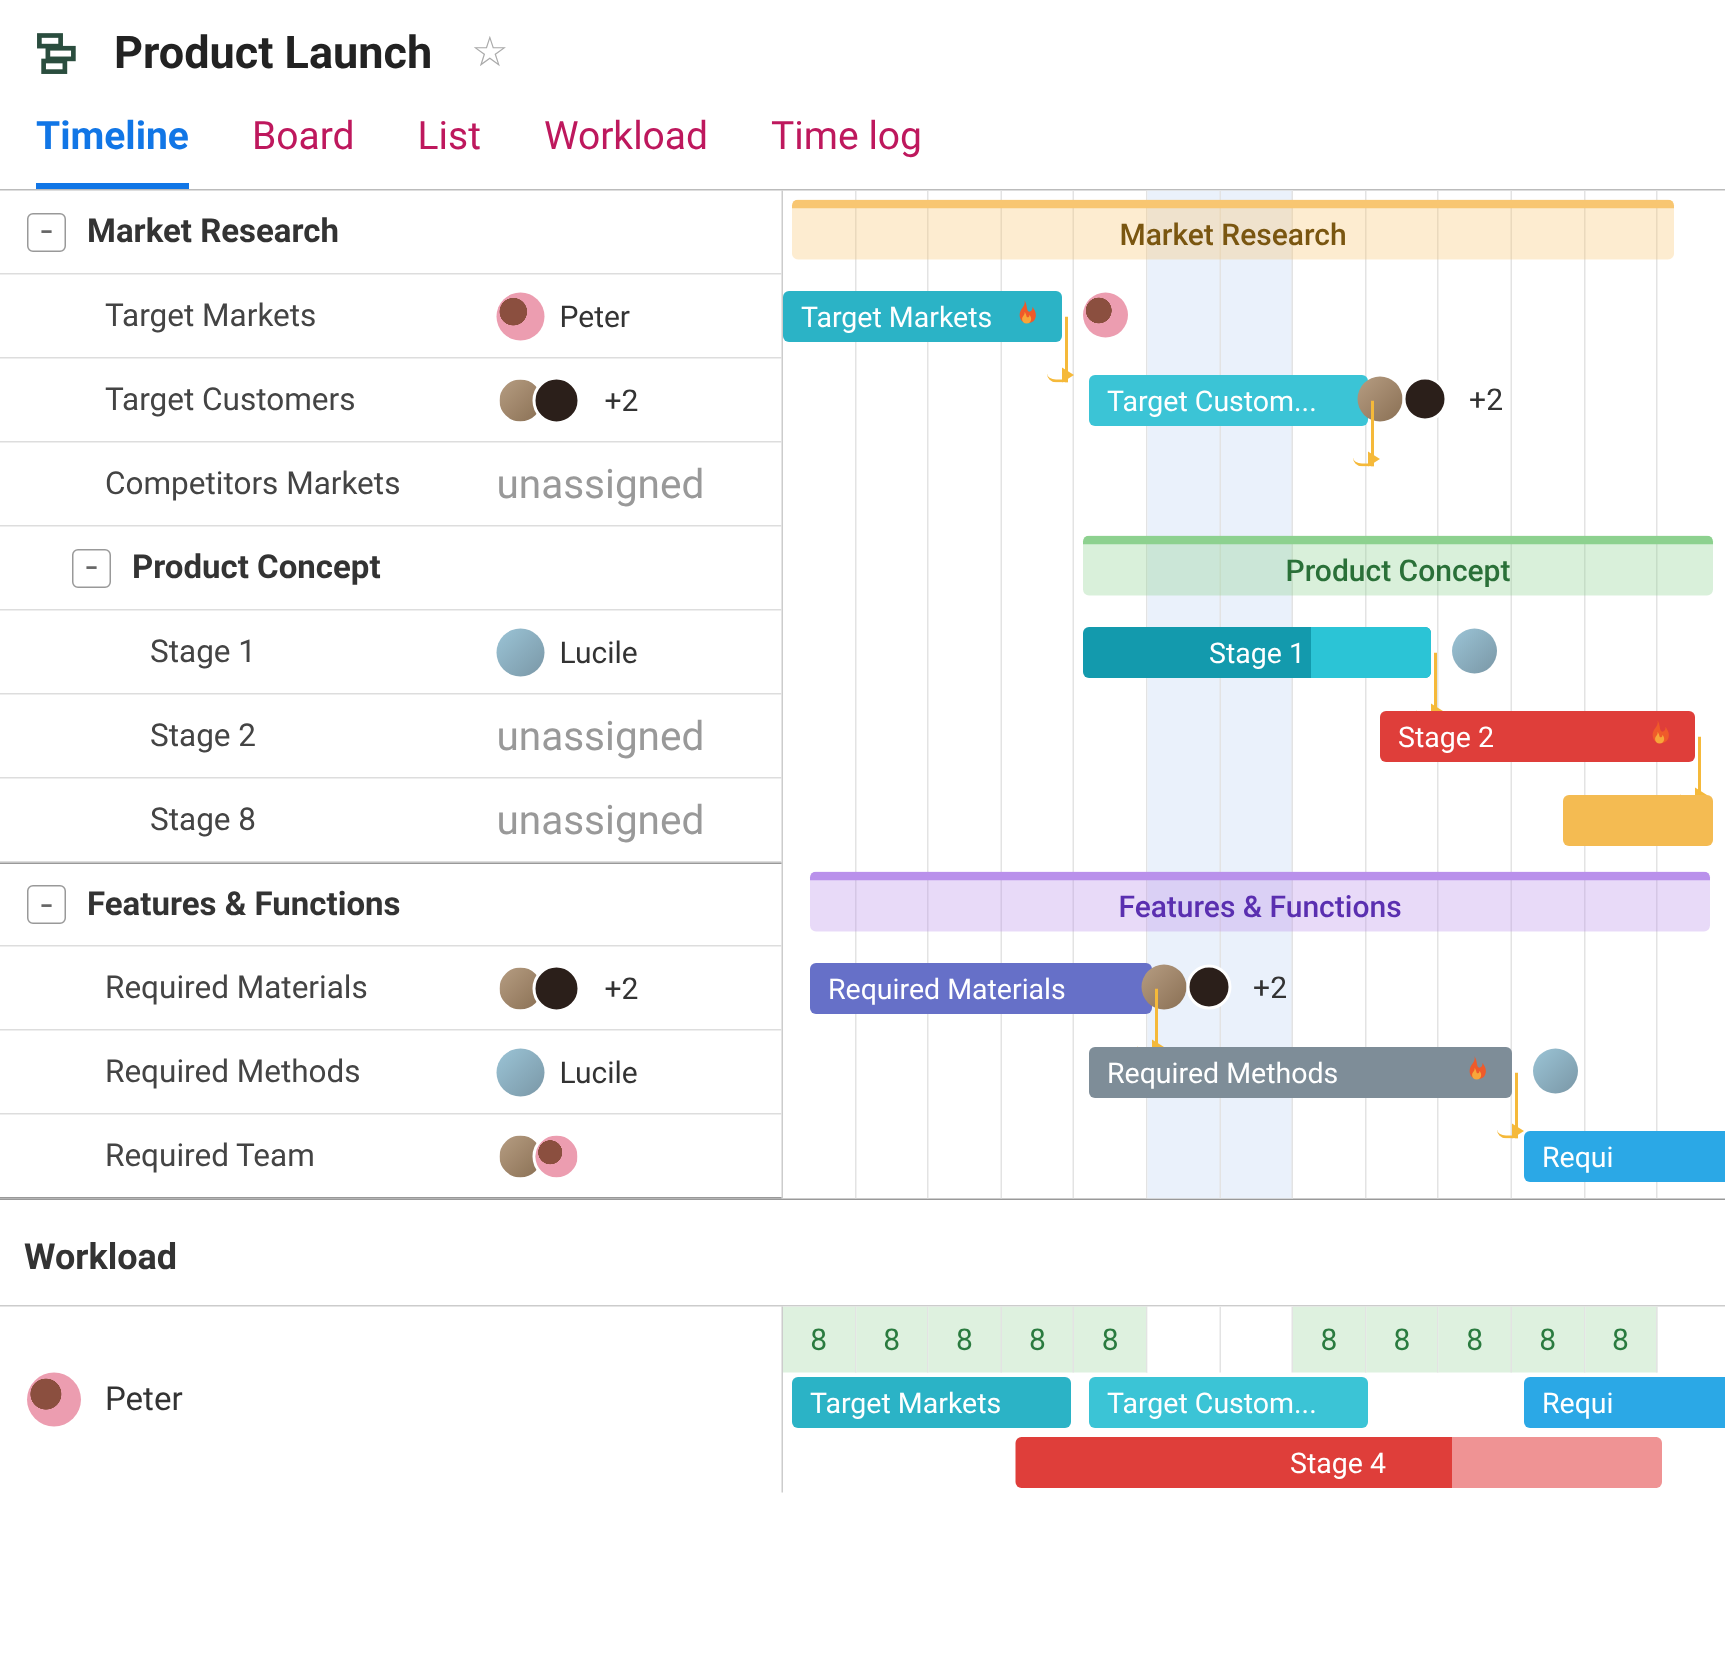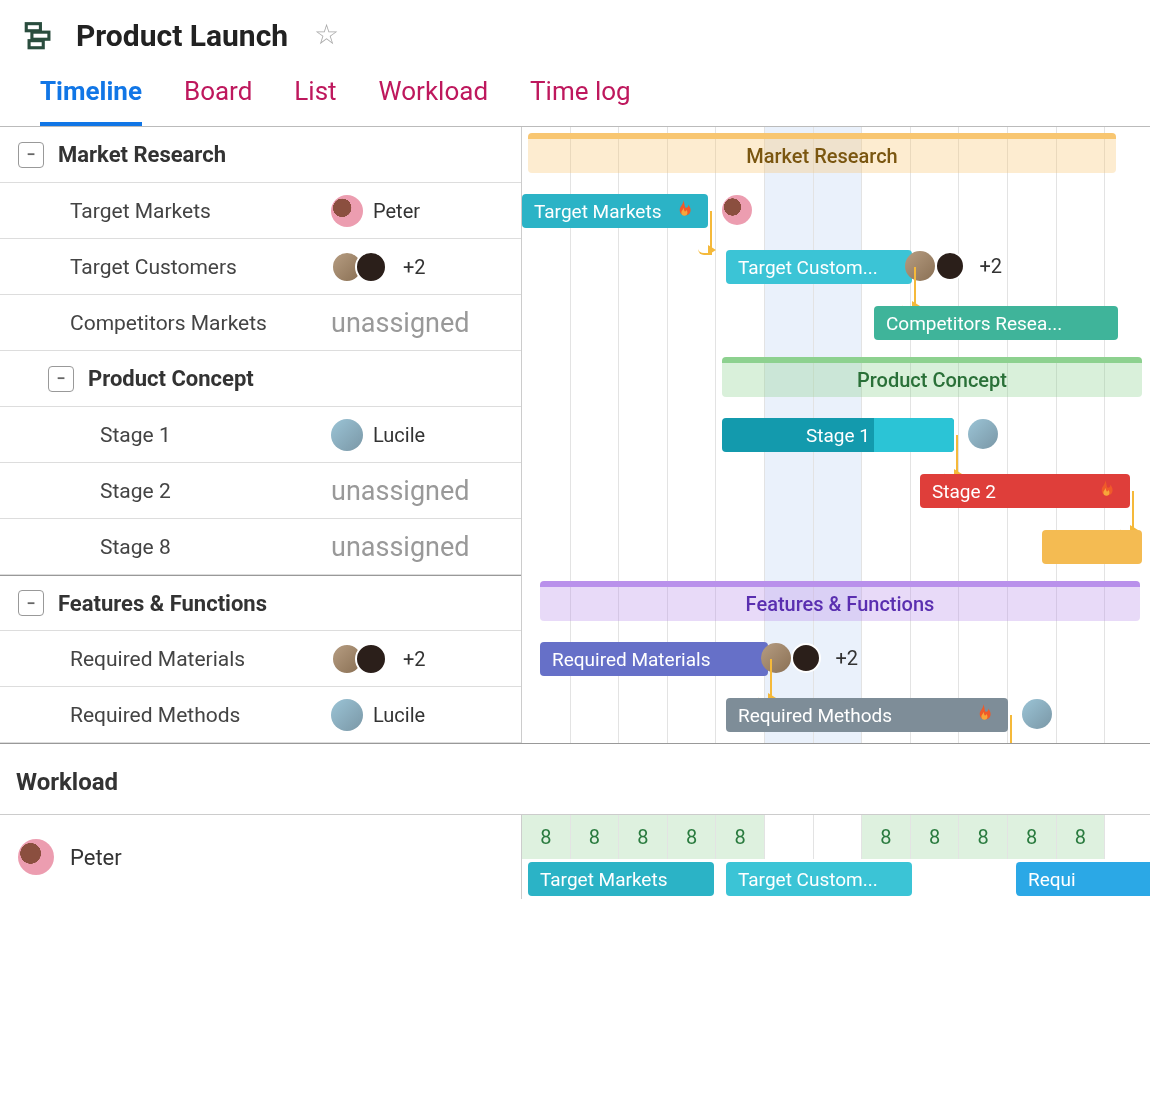--- a/index.html
+++ b/index.html
@@ -5,21 +5,21 @@
 * { margin:0; padding:0; box-sizing:border-box; font-family:-apple-system,BlinkMacSystemFont,"Segoe UI",Roboto,sans-serif; }
 body { background:#fff; width:1150px; height:1120px; overflow:hidden; color:#333; }
 
 
 .header { display:flex; align-items:flex-start; gap:20px; padding:18px 22px 6px; }
 .proj-icon svg { width:34px; height:34px; }
 .title { font-size:30px; font-weight:700; color:#222; }
 .star { color:#aaa; font-size:28px; margin-left:6px; }
 
 
-.tabs { display:flex; gap:42px; padding:14px 40px 0; border-bottom:1px solid #bbb; }
+.tabs { display:flex; gap:42px; padding:14px 24px 0; border-bottom:1px solid #bbb; }
 .tab { font-size:26px; color:#be185d; padding-bottom:16px; cursor:pointer; }
 .tab.active { color:#1176e6; font-weight:700; border-bottom:4px solid #1176e6; }
 
 
 .main { display:flex; }
 .left { width:522px; flex:none; border-right:1px solid #ccc; }
 .right { flex:1; position:relative; overflow:hidden; }
 
 
 .row { display:flex; align-items:center; height:56px; border-bottom:1px solid #ddd; padding-left:18px; }
@@ -164,20 +164,29 @@
         <span class="plus-n">+2</span>
       </span>
     </div>
     <div class="row sub indent1">
       <span class="task-name">Required Methods</span>
       <span class="right-col">
         <span class="avatar a-lucile"></span>
         <span class="assignee-name">Lucile</span>
       </span>
     </div>
+    <div class="row sub indent1" style="border-bottom:1px solid #999">
+      <span class="task-name">Required Team</span>
+      <span class="right-col">
+        <span class="av-group">
+          <span class="avatar a-m1"></span>
+          <span class="avatar a-peter2"></span>
+        </span>
+      </span>
+    </div>
   </div>
 
   <div class="right">
     <div class="grid" id="tgrid">
         <div class="col" style="width: 48.6px;"></div>
         <div class="col" style="width: 48.6px;"></div>
         <div class="col" style="width: 48.6px;"></div>
         <div class="col" style="width: 48.6px;"></div>
         <div class="col" style="width: 48.6px;"></div>
         <div class="col hi" style="width: 48.6px;"></div>
@@ -204,23 +213,20 @@
         <div class="dep-arrow" style="left: 176px; top: 84px; width: 14px; height: 44px; border-bottom-left-radius: 6px;"></div>
         <div class="bar" style="left: 204px; width: 186px; top: 123px; background: rgb(59, 196, 214);">
           <span>Target Custom...</span>
           <span class="trail-av2">
             <span class="avatar small a-m1"></span>
             <span class="avatar small a-m2"></span>
             <span class="plus-n">+2</span>
           </span>
         </div>
         <div class="dep-arrow" style="left: 380px; top: 140px; width: 14px; height: 44px; border-bottom-left-radius: 6px;"></div>
-        <div class="bar" style="left: 352px; width: 244px; top: 179px; background: rgb(63, 180, 154);">
-          <span>Competitors Resea...</span>
-        </div>
         <div class="bar group-bar" style="left: 200px; width: 420px; top: 230px; height: 40px; background: rgba(141, 209, 143, 0.333); border-top: 6px solid rgb(141, 209, 143); color: rgb(42, 112, 56); justify-content: center; font-weight: 500;">Product Concept</div>
         <div class="bar" style="left: 200px; width: 232px; top: 291px; background: rgb(19, 154, 173); justify-content: center;">
           <span>Stage 1</span>
           <span class="trail-av"><span class="avatar small a-lucile"></span></span>
           <div style="position: absolute; left: 152px; top: 0px; height: 100%; width: 80px; background: rgb(43, 196, 214); border-radius: 0px 4px 4px 0px;"></div>
         </div>
         <div class="dep-arrow" style="left: 422px; top: 308px; width: 14px; height: 44px; border-bottom-left-radius: 6px;"></div>
         <div class="bar" style="left: 398px; width: 210px; top: 347px; background: rgb(223, 62, 58); justify-content: center;">
           <span>Stage 2</span>
           <span style="margin-left:auto;display:flex;align-items:center">
@@ -287,14 +293,20 @@
         <div class="bar" style="left:6px;width:186px;top:3px;background:#2bb3c6;">
           <span style="position:relative">Target Markets</span>
         </div>
         <div class="bar" style="left:204px;width:186px;top:3px;background:#3bc4d6;">
           <span style="position:relative">Target Custom...</span>
         </div>
         <div class="bar" style="left:494px;width:138px;top:3px;background:#2ba8e6;">
           <span style="position:relative">Requi</span>
         </div>
       </div>
+      <div style="position:relative;height:40px">
+        <div class="bar" style="left:155px;width:430px;top:3px;background:#df3e3a;justify-content:center;">
+          <div style="position:absolute;left:291px;top:0;height:100%;width:140px;background:#ef9394;border-radius:0 4px 4px 0"></div>
+          <span style="position:relative">Stage 4</span>
+        </div>
+      </div>
     </div>
 </div>
 
 </body></html>

